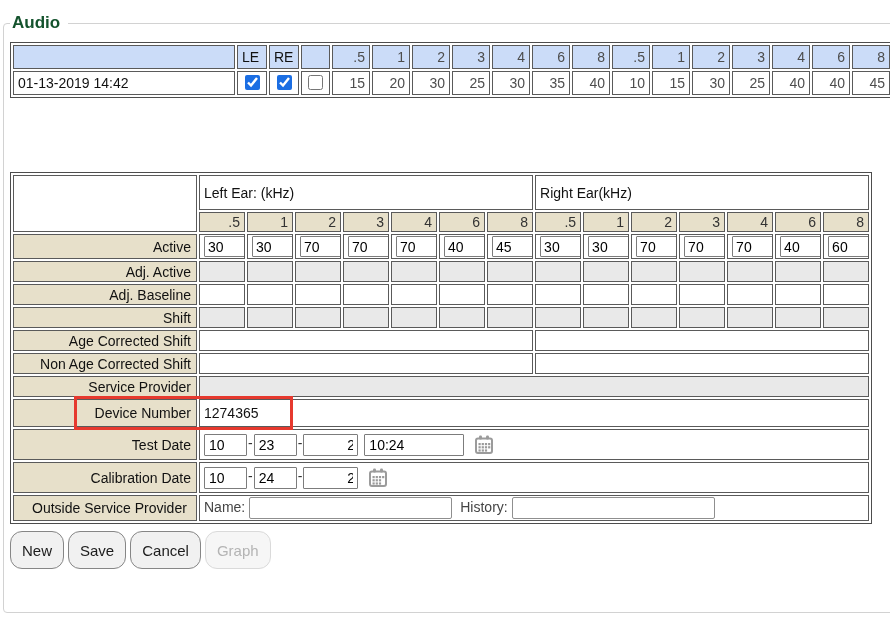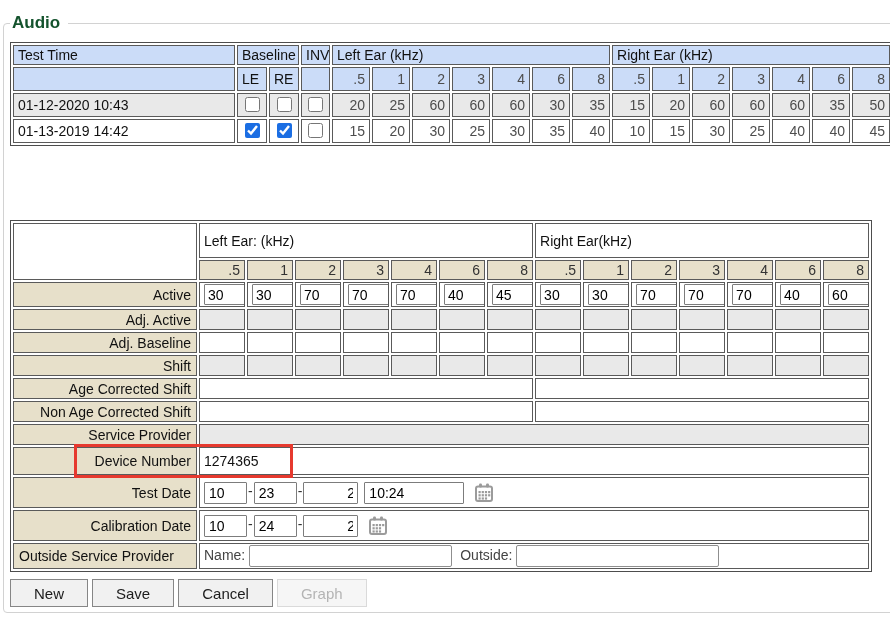--- a/index.html
+++ b/index.html
@@ -54,86 +54,59 @@
 
   .entry tr.r-outside td { height:26px; }
   .osp-lbl { color:#444; margin-right:4px; }
   .entry input.osp { border:1px solid #8f8f8f; border-radius:2px; height:22px; width:203px;
     font:14px "Liberation Sans",sans-serif; padding:1px 4px; vertical-align:middle; }
   .loc-lbl { margin-left:8px; }
 
   
   .btnbar { margin-top:7px; display:flex; gap:4px; align-items:center; }
   .btnbar button { font:15px "Liberation Sans",sans-serif; color:#1c1c1c;
-    background:#f1f1f1; border:1px solid #868686; border-radius:0;
-    padding:2px 23px; height:28px; cursor:pointer; }
+    background:#f1f1f1; border:1px solid #868686; border-radius:12px;
+    padding:2px 11px; height:38px; cursor:pointer; }
   .btnbar button:disabled { color:#b4b4b4; border-color:#dadada; background:#f6f6f6; cursor:default; }
 </style>
 </head>
 <body>
 
 <div class="wrap">
 <fieldset class="audio-fs">
   <legend class="audio-legend">Audio</legend>
 
   <table class="grid hist">
     <colgroup>
       <col style="width:222px">
           <col style="width:30px">
           <col style="width:30px">
           <col style="width:29px">
       <col span="14" style="width:38px">
     </colgroup>
     <tbody>
-          <tr>
-      <th class="hdr">Test Time</th>
-      <th class="hdr" colspan="2">Baseline</th>
-      <th class="hdr">INV</th>
-      <th class="hdr" colspan="7">Left Ear (kHz)</th>
-      <th class="hdr" colspan="7">Right Ear (kHz)</th>
-    </tr>
     <tr>
       <td class="hdr"></td>
       <td class="hdr">LE</td>
       <td class="hdr">RE</td>
       <td class="hdr"></td>
       <td class="hdr num">.5</td>
       <td class="hdr num">1</td>
       <td class="hdr num">2</td>
       <td class="hdr num">3</td>
       <td class="hdr num">4</td>
       <td class="hdr num">6</td>
       <td class="hdr num">8</td>
       <td class="hdr num">.5</td>
       <td class="hdr num">1</td>
       <td class="hdr num">2</td>
       <td class="hdr num">3</td>
       <td class="hdr num">4</td>
       <td class="hdr num">6</td>
       <td class="hdr num">8</td>
-    </tr>
-    <tr class="row-gray">
-      <td>01-12-2020 10:43</td>
-      <td class="chk"><input type="checkbox" style=""></td>
-      <td class="chk"><input type="checkbox" style=""></td>
-      <td class="chk"><input type="checkbox" style=""></td>
-      <td class="num">20</td>
-      <td class="num">25</td>
-      <td class="num">60</td>
-      <td class="num">60</td>
-      <td class="num">60</td>
-      <td class="num">30</td>
-      <td class="num">35</td>
-      <td class="num">15</td>
-      <td class="num">20</td>
-      <td class="num">60</td>
-      <td class="num">60</td>
-      <td class="num">60</td>
-      <td class="num">35</td>
-      <td class="num">50</td>
     </tr>
     <tr>
       <td>01-13-2019 14:42</td>
       <td class="chk"><input type="checkbox" checked="" style=""></td>
       <td class="chk"><input type="checkbox" checked="" style=""></td>
       <td class="chk"><input type="checkbox" style=""></td>
       <td class="num">15</td>
       <td class="num">20</td>
       <td class="num">30</td>
       <td class="num">25</td>
@@ -306,23 +279,23 @@
                   <rect x="7.7" y="11.2" width="2.2" height="2.2"></rect>
                   <rect x="10.9" y="11.2" width="2.2" height="2.2"></rect>
                   <rect x="4.5" y="14.4" width="2.2" height="2.2"></rect>
                   <rect x="7.7" y="14.4" width="2.2" height="2.2"></rect>
                   <rect x="10.9" y="14.4" width="2.2" height="2.2"></rect>
                 </g>
               </svg>
       </td>
     </tr>
     <tr class="r-outside">
-      <td class="lbl" style="text-align:left;padding-left:5px">Outside Service Provider</td>
+      <td class="lbl" style="text-align:left;padding-left:18px">Outside Service Provider</td>
       <td colspan="14">
-        <span class="osp-lbl">Name:</span><input class="osp" value="" style=""><span class="osp-lbl loc-lbl">Outside:</span><input class="osp" value="" style="">
+        <span class="osp-lbl">Name:</span><input class="osp" value="" style=""><span class="osp-lbl loc-lbl">History:</span><input class="osp" value="" style="">
       </td>
     </tr>
   </tbody>
       </table>
 
   <div class="btnbar">
     <button>New</button>
     <button>Save</button>
     <button>Cancel</button>
     <button disabled="">Graph</button>

